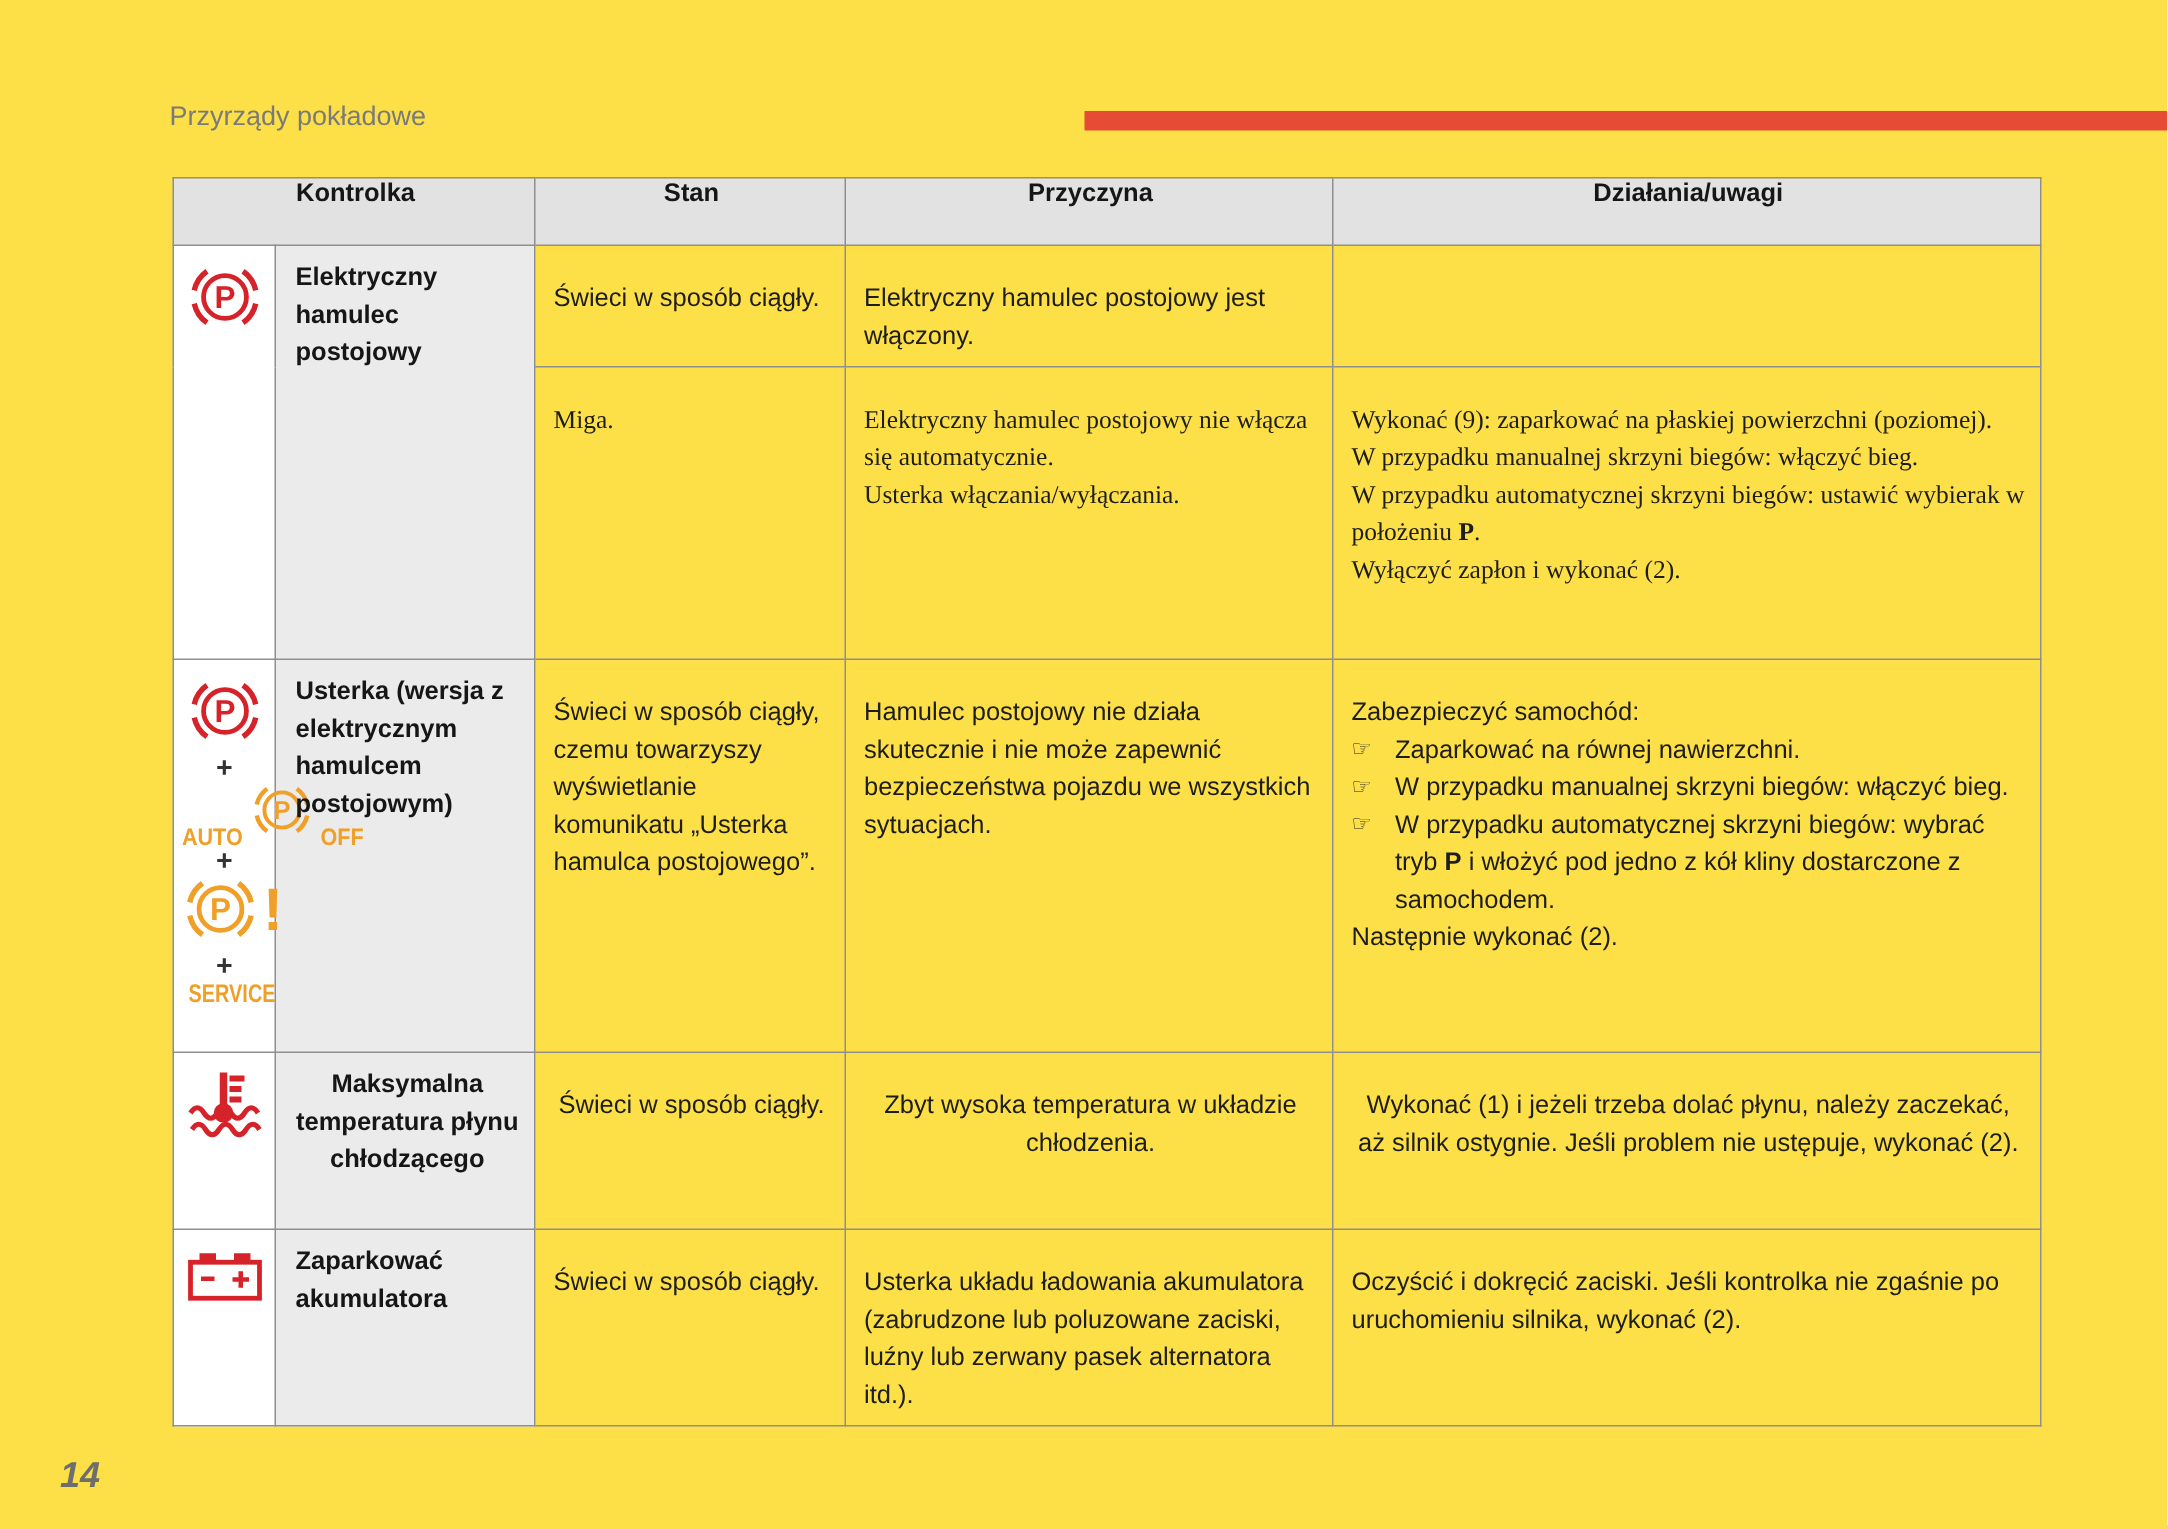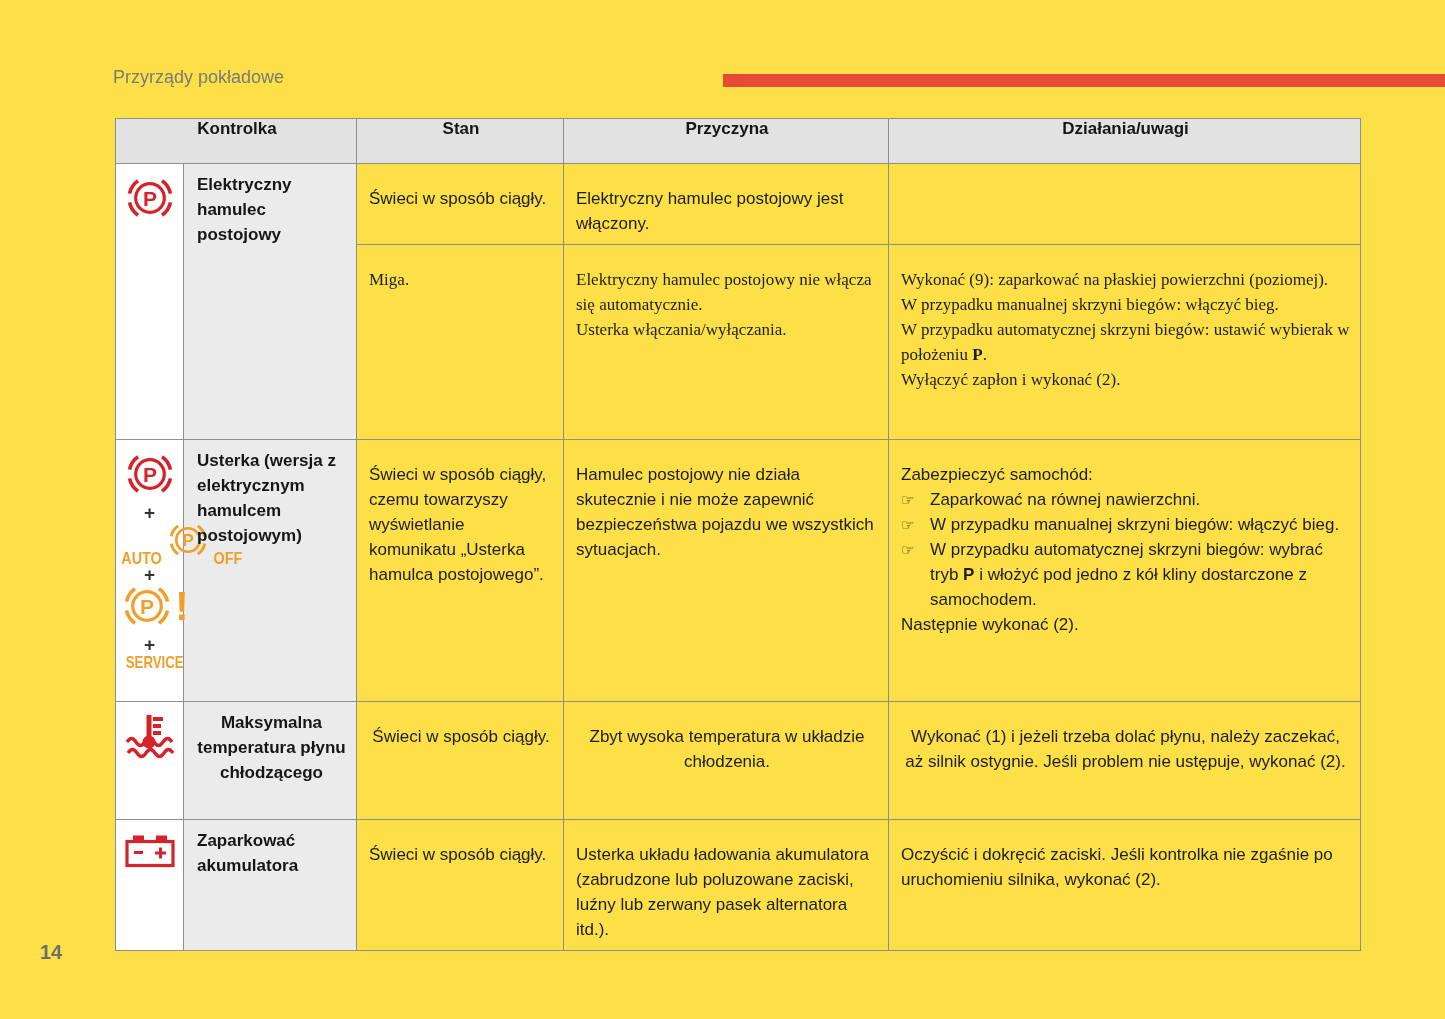--- a/index.html
+++ b/index.html
@@ -6,21 +6,21 @@
     --accent:#e64c35; --red:#d6232a; --orange:#f0a028;
     --header-bg:#e2e2e2; --label-bg:#ebebeb; --border:#8f8f8f;
     --title-color:#7a7a7a; --text:#1d1d1b; --pagenum:#6e6e6e;
   }
   *{box-sizing:border-box;}
   html,body{margin:0;padding:0;background:#ffffff;}
   body{font-family:"Liberation Sans","DejaVu Sans",sans-serif;color:var(--text);}
   .page{position:relative;width:1445px;height:1019px;background:#fde047;overflow:hidden;}
   .page-title{position:absolute;left:113px;top:67px;font-size:18px;color:var(--title-color);}
   .accent-bar{position:absolute;left:723px;top:74px;width:722px;height:13px;background:var(--accent);}
-  .page-number{position:absolute;left:40px;top:941px;font-size:20px;font-weight:bold;color:var(--pagenum);}
+  .page-number{position:absolute;left:40px;top:970px;font-size:24px;font-weight:bold;color:var(--pagenum);font-style:italic;}
 
   table.warn{position:absolute;left:115px;top:118px;width:1245px;border-collapse:collapse;table-layout:fixed;}
   table.warn th,table.warn td{border:1px solid var(--border);vertical-align:top;}
   col.c-icon{width:68px;} col.c-label{width:173px;} col.c-stan{width:207px;}
   col.c-przyczyna{width:325px;} col.c-dzialania{width:472px;}
   thead th{background:var(--header-bg);height:45px;text-align:center;vertical-align:middle;
     font-size:17px;font-weight:bold;padding:0 10px 0 12px;color:#161616;}
   td{font-size:17px;line-height:25px;padding:22px 10px 8px 12px;}
   td.col-icon{background:#fff;text-align:center;padding:11px 3px 6px 3px;}
   td.col-label{background:var(--label-bg);font-weight:bold;padding:8px 10px 8px 13px;color:#161616;}

